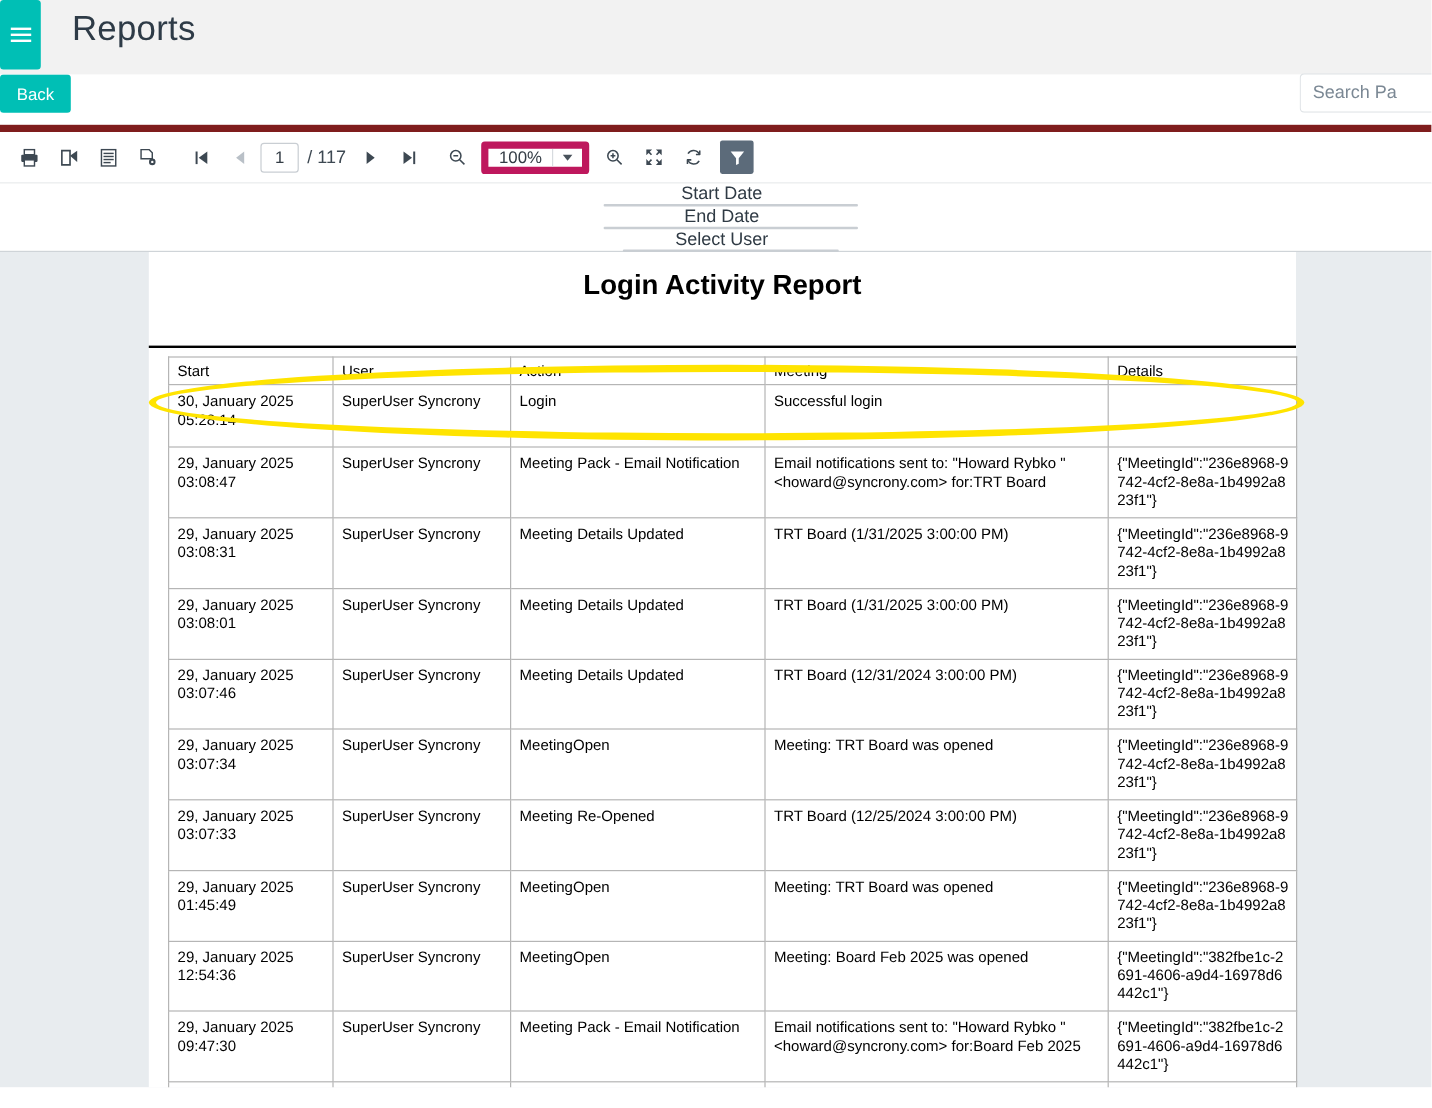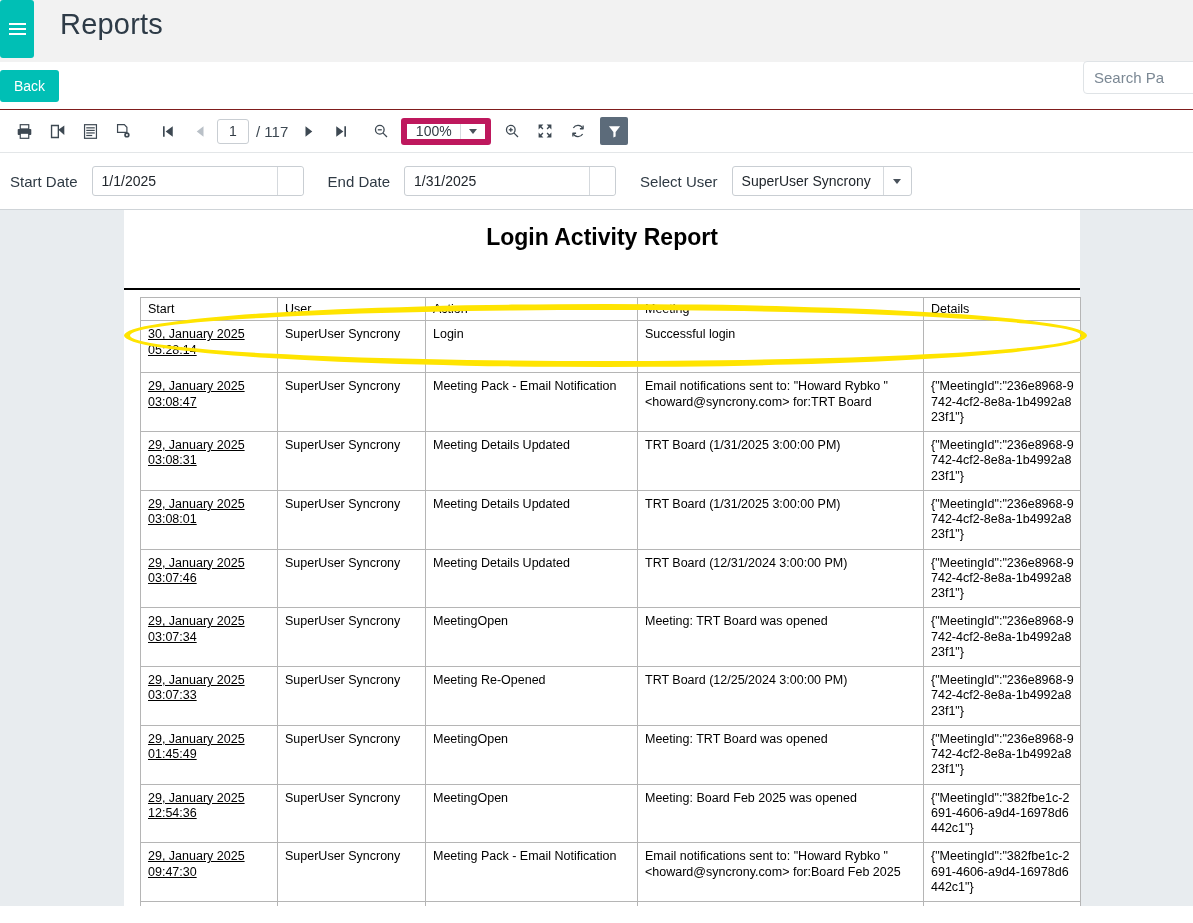--- a/index.html
+++ b/index.html
@@ -64,23 +64,23 @@
     color: #6d7b87;
     font-family: "Liberation Sans", sans-serif;
     outline: none;
   }
   .header-search::placeholder { color: #7b8894; }
 
   
   .back-bar {
     height: 48px;
     background: #ffffff;
-    border-bottom: 1px solid #7f1d1d;
-    display: flex;
-    align-items: center;
+    border-bottom: 6px solid #7f1d1d;
+    display: flex;
+    align-items: flex-start;
     padding-left: 0;
   }
   .back-btn {
     background: #00bfb5;
     color: #ffffff;
     border: none;
     border-radius: 3px;
     font-size: 14px;
     font-family: "Liberation Sans", sans-serif;
     padding: 8px 14px;
@@ -165,20 +165,21 @@
   }
 
   
   .params-bar {
     height: 57px;
     background: #ffffff;
     border-bottom: 1px solid #cfd4d8;
     display: flex;
     align-items: center;
     padding-left: 10px;
+    flex-direction: column;
   }
   .param-label {
     font-size: 15px;
     color: #2f3a44;
     white-space: nowrap;
   }
   .date-field {
     display: flex;
     height: 30px;
     border: 1px solid #c9ced3;
@@ -283,21 +284,21 @@
     height: 23px;
     padding-top: 4px;
     padding-bottom: 3px;
   }
   .report-table td { height: 56px; }
   .col-date { width: 137px; }
   .col-user { width: 148px; }
   .col-action { width: 212px; }
   .col-message { width: 286px; }
   .col-details { width: 157px; }
-  .cell-date { white-space: pre-line; text-decoration: underline; }
+  .cell-date { white-space: pre-line; }
   .cell-details { font-size: 10px; line-height: 1.25; word-break: break-all; }
   .row-first td { height: 52px; }
 
   
   .annotation-ellipse {
     position: absolute;
     left: 124px;
     top: 94px;
     width: 963px;
     height: 63px;

